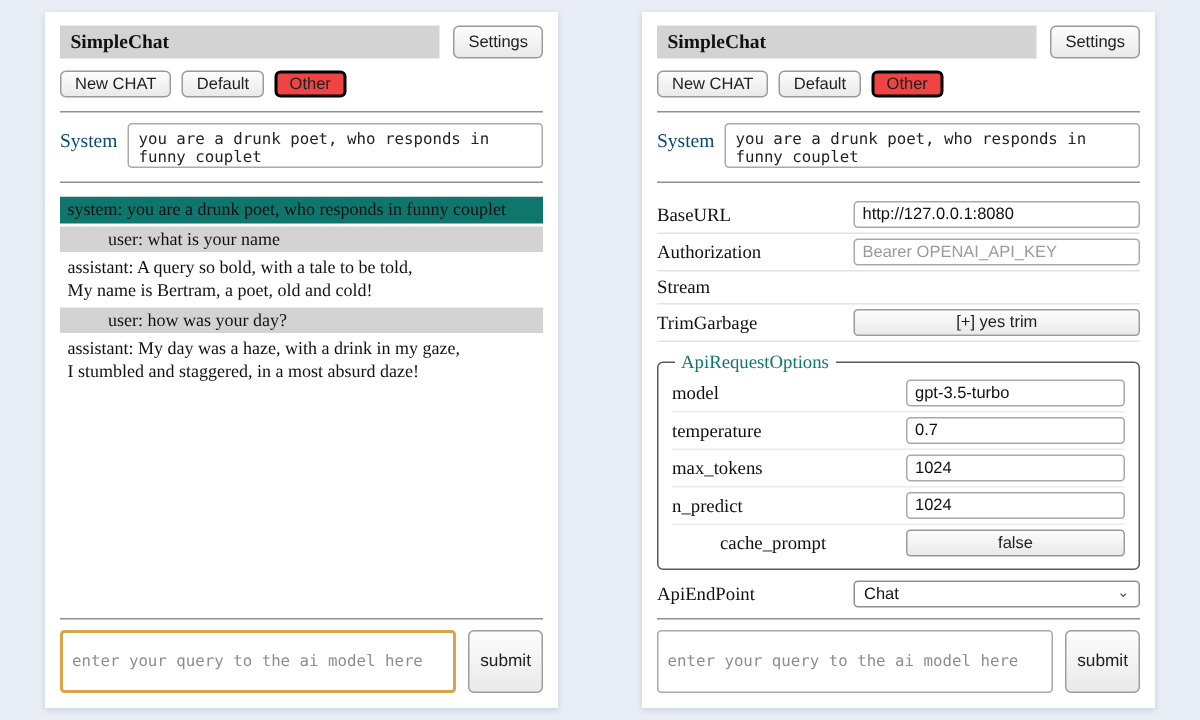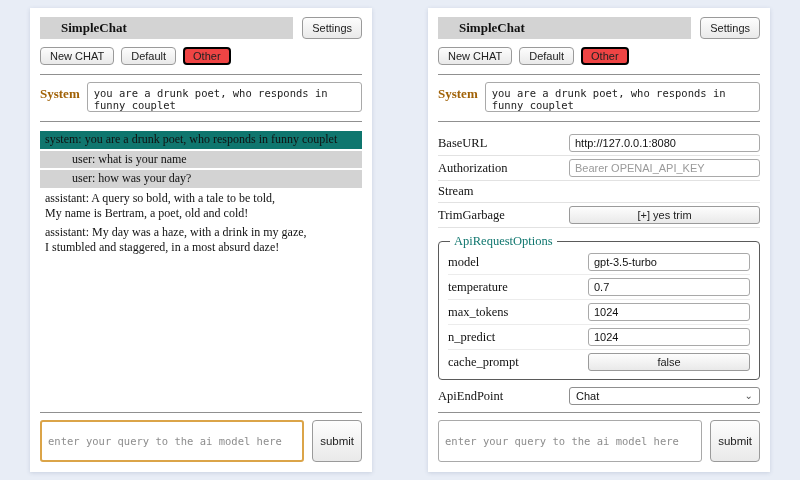--- a/index.html
+++ b/index.html
@@ -24,21 +24,21 @@
   #panel-left  { left: 30px; }
   #panel-right { left: 428px; }
 
   
   .headerbar { display: flex; align-items: stretch; gap: 9px; }
   .titlebar {
     flex: 1;
     background: #d3d3d3;
     font-weight: bold;
     font-size: 13px;
-    padding: 3px 21px;
+    padding: 3px 7px;
     color: #111;
   }
   .btn {
     font-family: "Liberation Sans", sans-serif;
     font-size: 11px;
     color: #222;
     background: linear-gradient(#fdfdfd, #e9e9e9);
     border: 1px solid #9a9a9a;
     border-radius: 4px;
     padding: 2px 9px;
@@ -48,21 +48,21 @@
   .session-row { display: flex; gap: 7px; margin-top: 8px; }
   .btn.selected {
     background: #ef4444;
     border: 2px solid #000000;
     padding: 1px 8px;
   }
   hr.divider { border: none; border-top: 1px solid #909090; margin: 9px 0 7px 0; }
 
   
   .system-row { display: flex; gap: 7px; align-items: flex-start; }
-  .system-label { font-size: 13px; color: #a16207; padding-top: 4px; font-weight: bold; }
+  .system-label { font-size: 13px; color: #0c4a6e; padding-top: 4px; }
   .system-text {
     flex: 1;
     height: 30px;
     resize: none;
     border: 1px solid #a9a9a9;
     border-radius: 3px;
     font-family: "DejaVu Sans Mono", monospace;
     font-size: 10.5px;
     padding: 4px 6px;
     color: #222;
@@ -88,21 +88,21 @@
   .setting-row {
     display: flex;
     justify-content: space-between;
     align-items: center;
     padding: 3px 0 3px 0;
     border-bottom: 1px solid #e2e2e2;
     min-height: 21px;
   }
   .setting-label { font-size: 12.5px; color: #111; }
   .setting-control { width: 191px; display: flex; }
-  fieldset .setting-control { width: 162px; }
+  fieldset .setting-control { width: 146px; }
   .setting-control input {
     width: 100%;
     font-family: "Liberation Sans", sans-serif;
     font-size: 11px;
     border: 1px solid #a9a9a9;
     border-radius: 3px;
     padding: 2px 5px;
     color: #111;
   }
   .setting-control input::placeholder { color: #9a9a9a; }
@@ -124,21 +124,21 @@
   .sel .chev { color: #555; font-size: 10px; line-height: 1; }
 
   fieldset.aro {
     border: 1px solid #5a5a5a;
     border-radius: 4px;
     margin: 6px 0 4px 0;
     padding: 1px 9px 5px 9px;
   }
   fieldset.aro legend { font-size: 12.5px; padding: 0 4px; margin-left: 2px; color: #0f766e; }
   fieldset.aro .setting-row { border-bottom: 1px solid #ececec; }
-  fieldset.aro .setting-row:last-child { border-bottom: none; }
+  fieldset.aro .setting-row:last-child { border-bottom: none; margin-left: 32px; }
 
   
   .query-divider { border: none; border-top: 1px solid #909090; margin: 6px 0 7px 0; }
   .query-row { display: flex; gap: 8px; align-items: stretch; }
   .query-input {
     flex: 1;
     font-family: "DejaVu Sans Mono", monospace;
     font-size: 10.5px;
     border: 1px solid #a9a9a9;
     border-radius: 3px;
@@ -164,23 +164,23 @@
   </div>
   <hr class="divider">
   <div class="system-row">
     <span class="system-label">System</span>
     <textarea class="system-text" spellcheck="false" style="">you are a drunk poet, who responds in funny couplet</textarea>
   </div>
   <hr class="divider">
   <div class="chat-area" id="chat-list">
       <div class="chat-msg msg-system">system: you are a drunk poet, who responds in funny couplet</div>
       <div class="chat-msg msg-user">user: what is your name</div>
-      <div class="chat-msg msg-user">user: how was your day?</div>
       <div class="chat-msg msg-assistant">assistant: A query so bold, with a tale to be told,
 My name is Bertram, a poet, old and cold!</div>
+      <div class="chat-msg msg-user">user: how was your day?</div>
       <div class="chat-msg msg-assistant">assistant: My day was a haze, with a drink in my gaze,
 I stumbled and staggered, in a most absurd daze!</div>
     </div>
   <hr class="query-divider">
   <div class="query-row">
     <input type="text" class="query-input focused" placeholder="enter your query to the ai model here" style="">
     <button class="btn submit-btn">submit</button>
   </div>
 </div>
 

